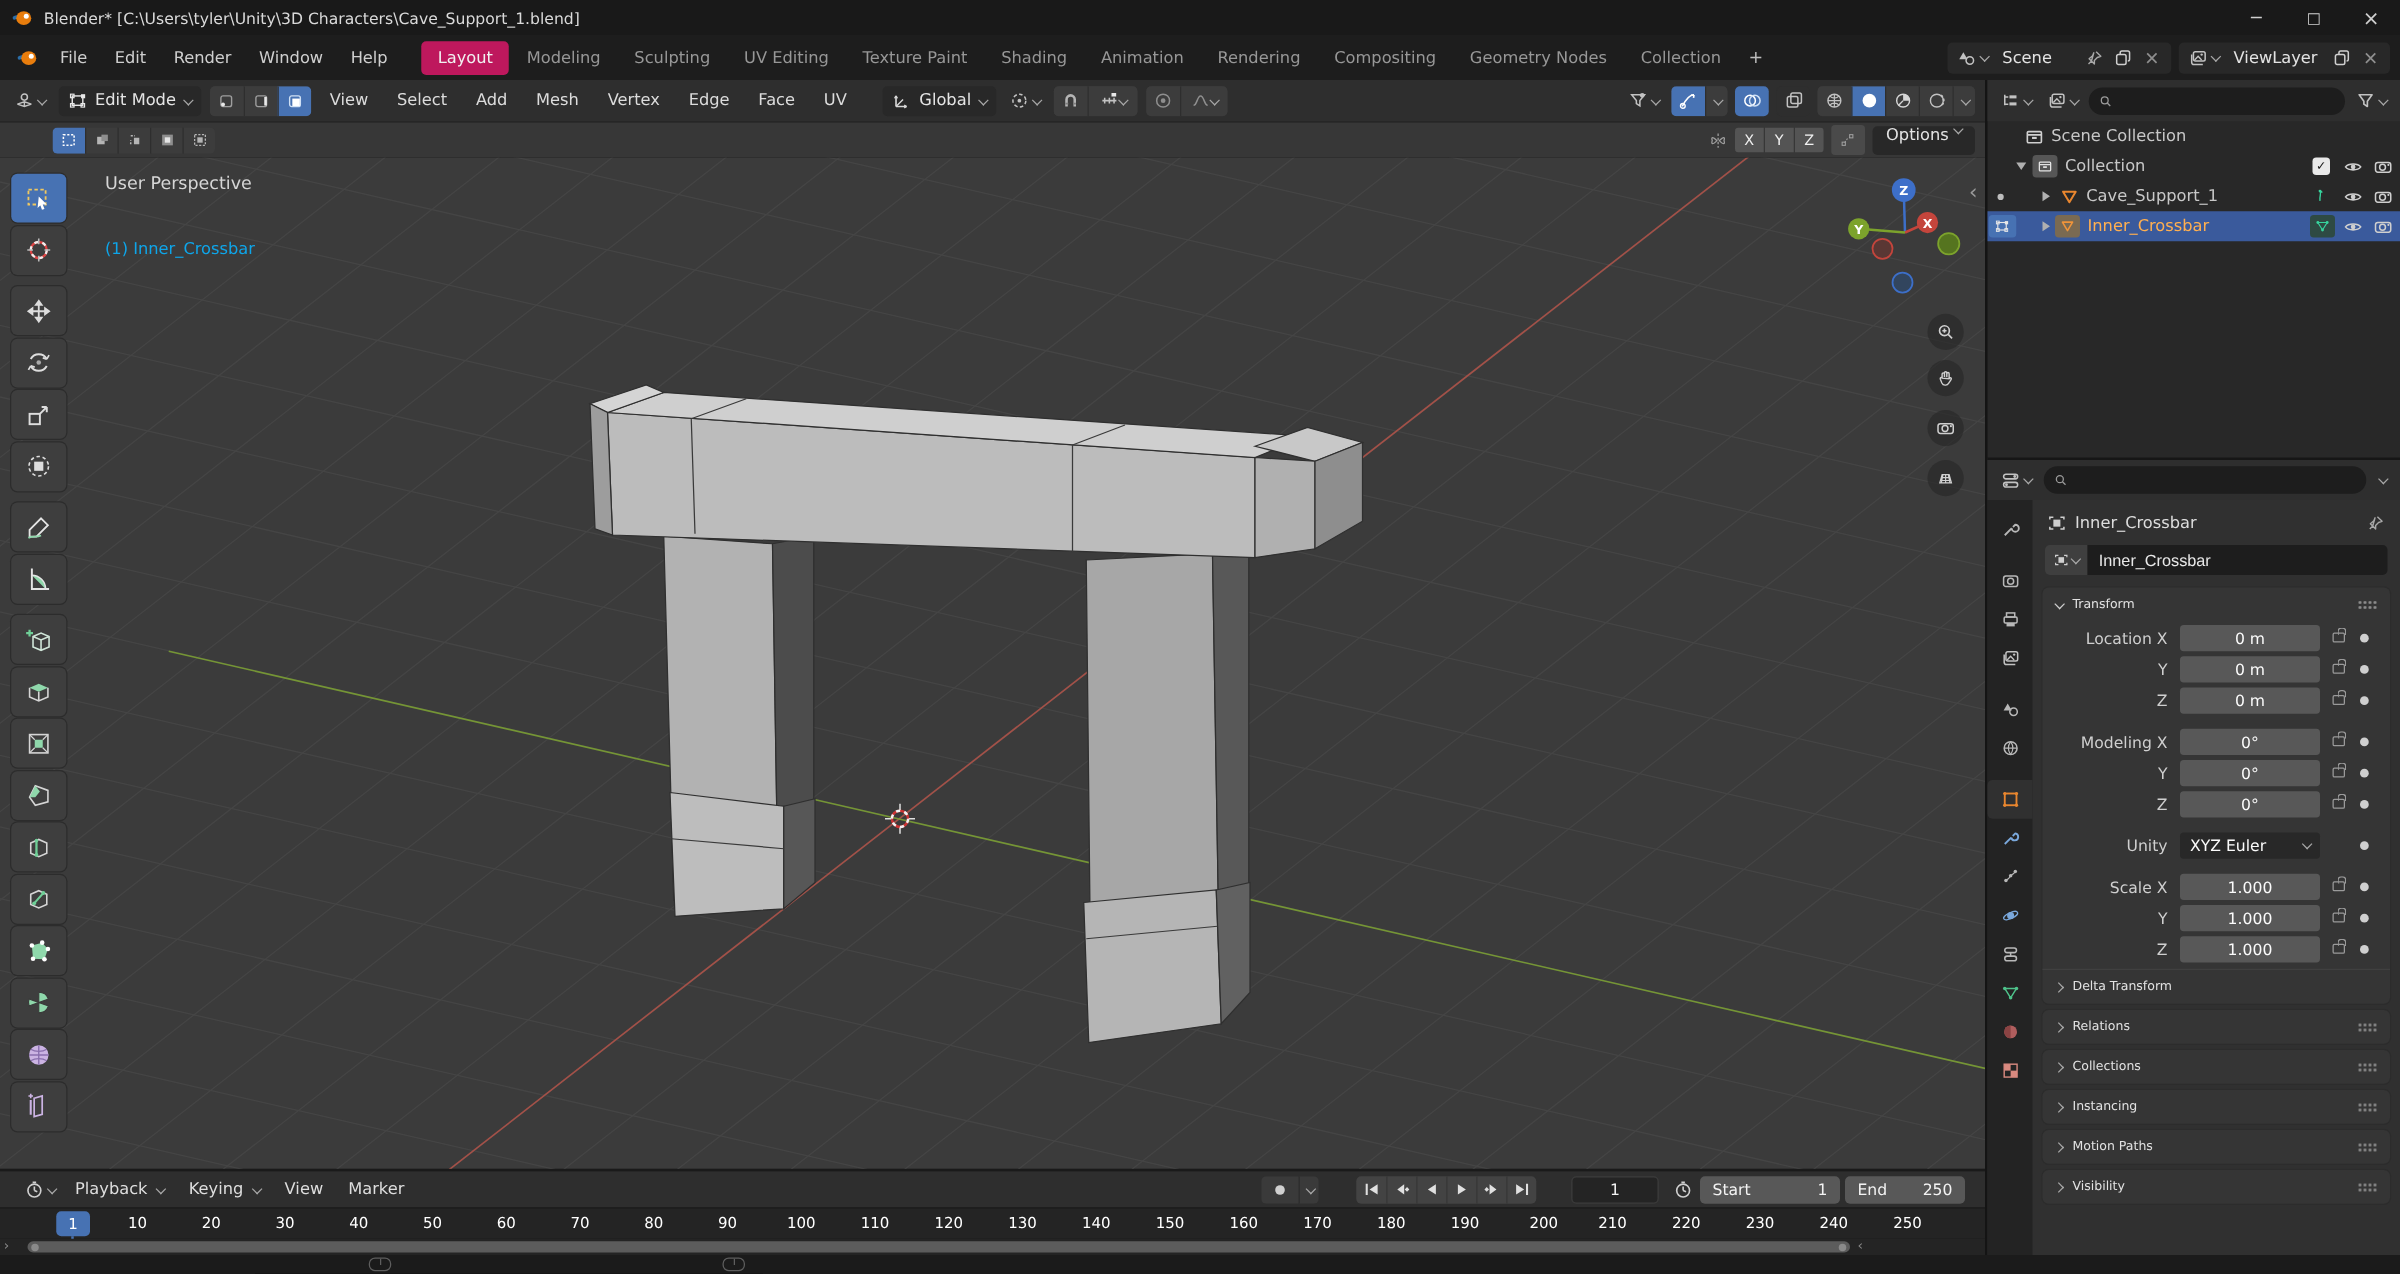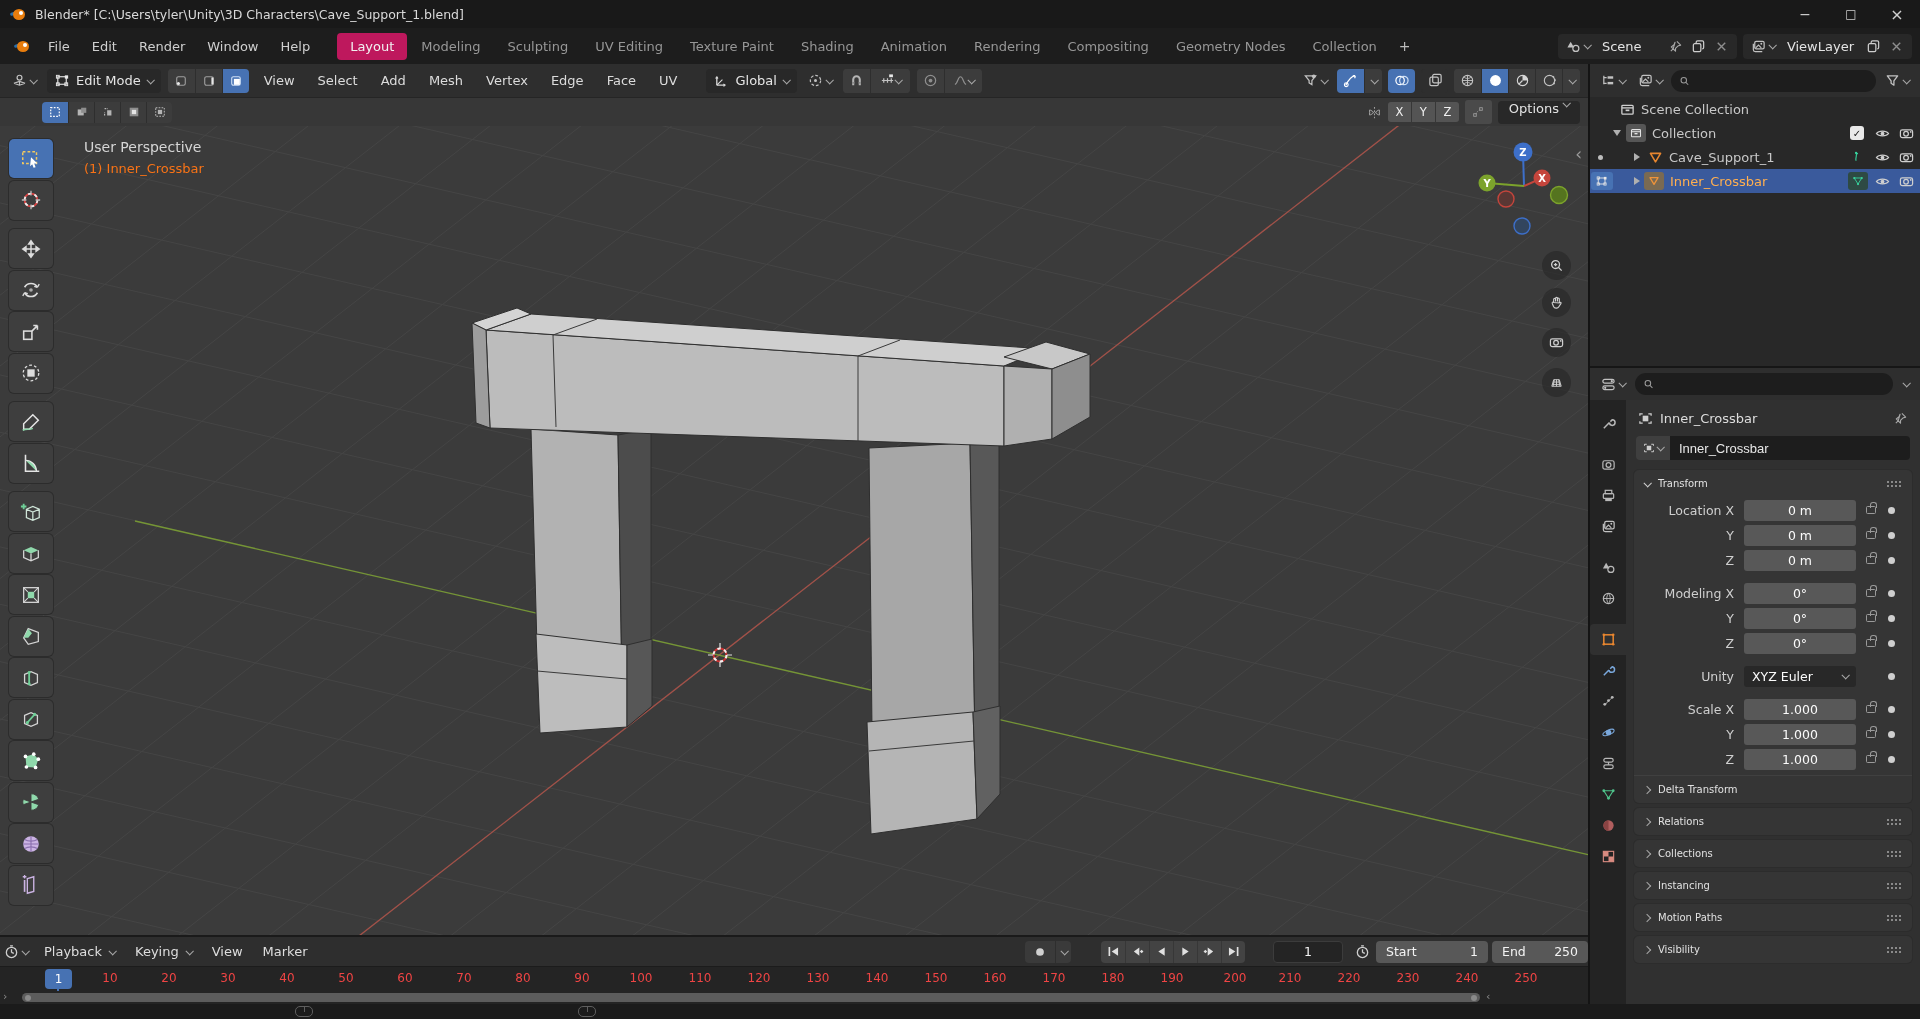--- a/index.html
+++ b/index.html
@@ -56,48 +56,48 @@
   .h2-right { margin-left:auto; display:flex; align-items:center; gap:6px; }
   .xyz { display:flex; gap:1px; border-radius:3px; overflow:hidden; }
   .xyz .t { width:23px; height:20px; background:#545454; color:#f0f0f0; display:flex; align-items:center; justify-content:center; font-size:11.5px; }
   .opt-btn { display:flex; align-items:flex-start; gap:4px; background:#282828; border-radius:4px; height:23px; padding:0 11px; color:#e3e3e3; }
 
   
   .viewport { flex:1; position:relative; background:#3b3b3b; overflow:hidden; min-height:0; }
   .vp-svg { position:absolute; left:0; top:0; }
   .vp-overlay-text { position:absolute; left:84px; top:10px; line-height:22px; color:#d6d6d6; pointer-events:none; }
   .vp-overlay-text .l1 { font-size:14px; }
-  .vp-overlay-text .l2 { font-size:13px; color:#f97316; }
+  .vp-overlay-text .l2 { font-size:13px; color:#0ea5e9;margin-top:31px; }
 
   .toolbar { position:absolute; left:9px; top:13px; width:44px; display:flex; flex-direction:column; }
   .tool { width:44px; height:39px; margin-bottom:2.5px; background:#3e3e3e; border-radius:5px; display:flex; align-items:center; justify-content:center; box-shadow:0 0 0 1px #2c2c2c; }
   .tool.active { background:#4772b3; }
   .tool-gap { height:7px; }
   .tool svg { width:22px; height:22px; }
 
   .gizmo { position:absolute; left:1468px; top:8px; width:120px; height:280px; }
   .navbtn { position:absolute; left:74px; width:29px; height:29px; border-radius:50%; background:rgba(40,40,40,.66); display:flex; align-items:center; justify-content:center; }
   .collapse-arrow { position:absolute; right:6px; top:18px; color:#9a9a9a; font-size:17px; }
 
   
   .timeline { flex:0 0 auto; border-top:2px solid #1a1a1a; }
-  .tl-header { height:29px; background:#2e2e2e; display:flex; align-items:center; gap:4px; padding:0 0;justify-content:flex-end; }
+  .tl-header { height:29px; background:#2e2e2e; display:flex; align-items:center; gap:4px; padding:0 16px;justify-content:flex-end; }
   .tl-menu { display:flex; align-items:center; gap:7px; padding:3px 8px; color:#dedede; }
   .transport { display:flex; background:#434343; border-radius:4px; overflow:hidden; }
   .tr-btn { width:24px; height:22px; display:flex; align-items:center; justify-content:center; }
   .tr-btn + .tr-btn { border-left:1px solid #373737; }
   .tr-btn svg { width:13px; height:11px; }
   .rec { display:flex; border-radius:4px; overflow:hidden; margin-left:auto; margin-right:26px; }
   .rec .r1 { width:30px; height:22px; background:#3a3a3a; display:flex; align-items:center; justify-content:center; }
   .rec .r2 { width:16px; height:22px; background:#3a3a3a; display:flex; align-items:center; justify-content:center; border-left:1px solid #2e2e2e; }
   .framefield { width:70px; height:22px; background:#242424; border:1px solid #3c3c3c; border-radius:4px; color:#f3f3f3; display:flex; align-items:center; justify-content:center; font-size:12.5px; }
   .sefield { height:22px; background:#585858; border-radius:4px; color:#f3f3f3; display:flex; align-items:center; padding:0 10px; gap:14px; font-size:12.5px; }
   .sefield .v { margin-left:auto; }
   .tl-ruler { height:25px; background:#242424; position:relative; border-top:1px solid #1c1c1c; }
-  .tick { position:absolute; top:4px; transform:translateX(-50%); color:#ef4444; font-size:12px; }
+  .tick { position:absolute; top:4px; transform:translateX(-50%); color:#ffffff; font-size:12px; }
   .playhead { position:absolute; left:45px; top:2px; width:27px; height:20px; background:#4772b3; border-radius:4px; color:#fff; font-size:12px; display:flex; align-items:center; justify-content:center; }
   .playline { position:absolute; left:57px; top:22px; width:2px; height:3px; background:#4772b3; }
   .tl-scroll { height:13px; background:#242424; position:relative; }
   .sbar { position:absolute; left:22px; top:2px; width:1458px; height:9px; background:#5c5c5c; border-radius:5px; }
   .sbar::before, .sbar::after { content:""; position:absolute; top:1.5px; width:6px; height:6px; border-radius:50%; background:#8a8a8a; }
   .sbar::before { left:3px; } .sbar::after { right:3px; }
   .sb-arrow { position:absolute; top:-1px; color:#8a8a8a; font-size:11px; }
 
   
   .right-panel { flex:1; display:flex; flex-direction:column; min-width:0; }

